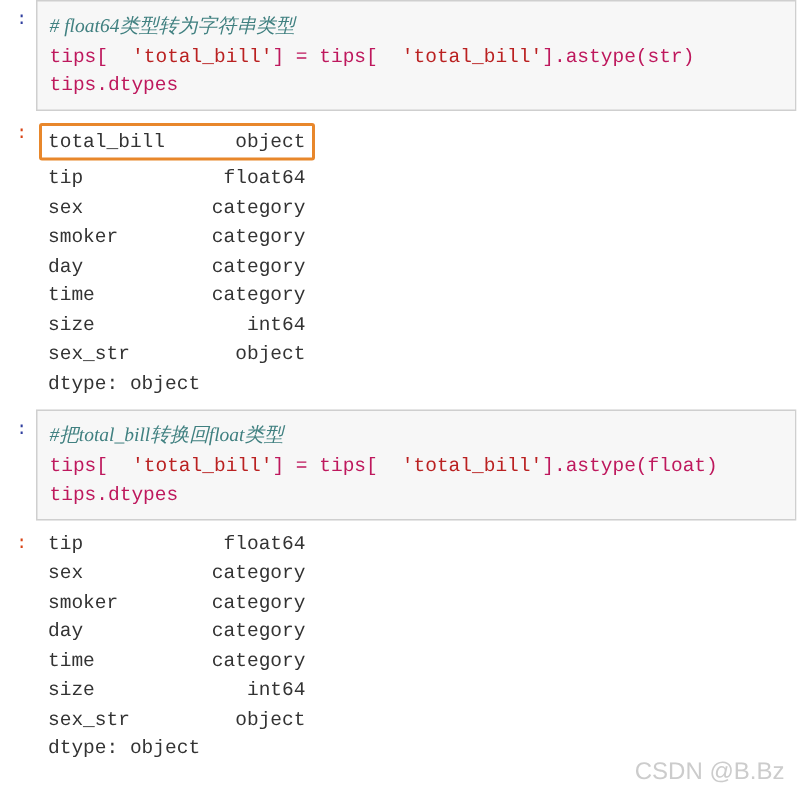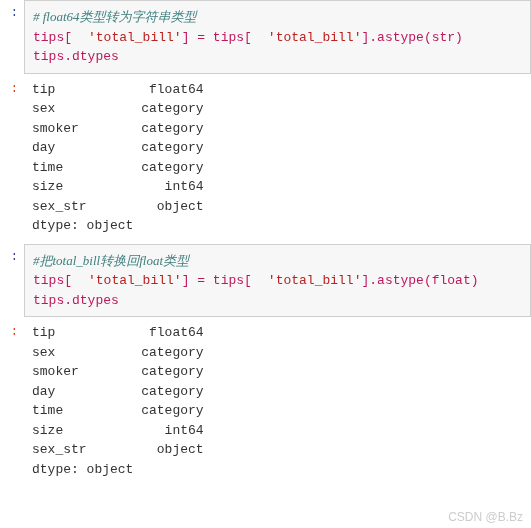--- a/index.html
+++ b/index.html
@@ -49,36 +49,37 @@
     display: inline-block;
     margin: 2px 0 2px -6px;
   }
   .row { white-space: pre; }
   .watermark {
     position: fixed;
     right: 8px;
     bottom: 4px;
     color: #ccc;
     font-family: Arial, sans-serif;
-    font-size: 12px;
+    font-size: 16px;
   }
 </style>
 </head>
 <body>
 
 <div class="cell">
   <div class="prompt">:</div>
   <div class="code-area"><span class="comment"># float64类型转为字符串类型</span>
 <span><span class="name">tips[</span><span class="str">'total_bill'</span><span class="name">] = tips[</span><span class="str">'total_bill'</span><span class="name">].astype(</span><span class="name">str</span><span class="name">)</span></span>
 <span class="name">tips.dtypes</span></div>
 </div>
 
 <div class="cell">
   <div class="prompt out">:</div>
   <div class="output-area">
+    <div class="hl-box"><span class="row">total_bill      object</span></div>
     <div class="row">tip            float64</div>
     <div class="row">sex           category</div>
     <div class="row">smoker        category</div>
     <div class="row">day           category</div>
     <div class="row">time          category</div>
     <div class="row">size             int64</div>
     <div class="row">sex_str         object</div>
     <div class="row">dtype: object</div>
   </div>
 </div>

